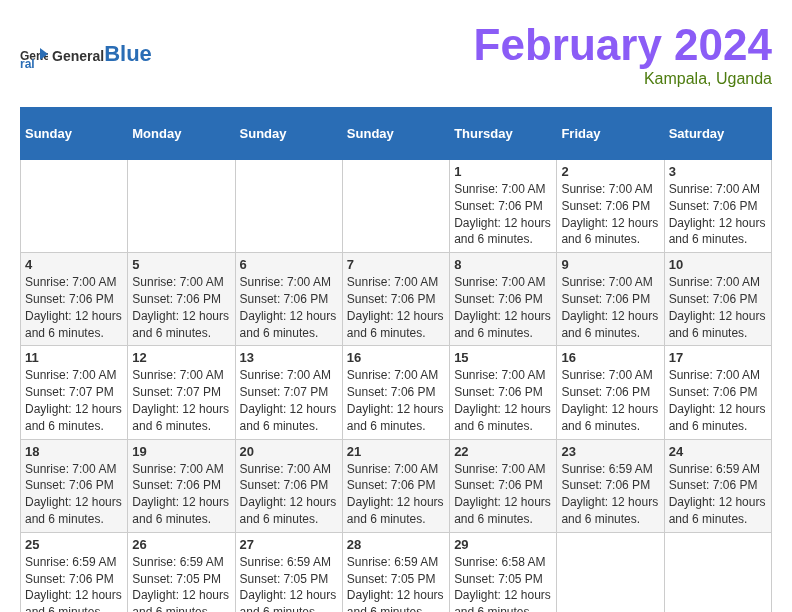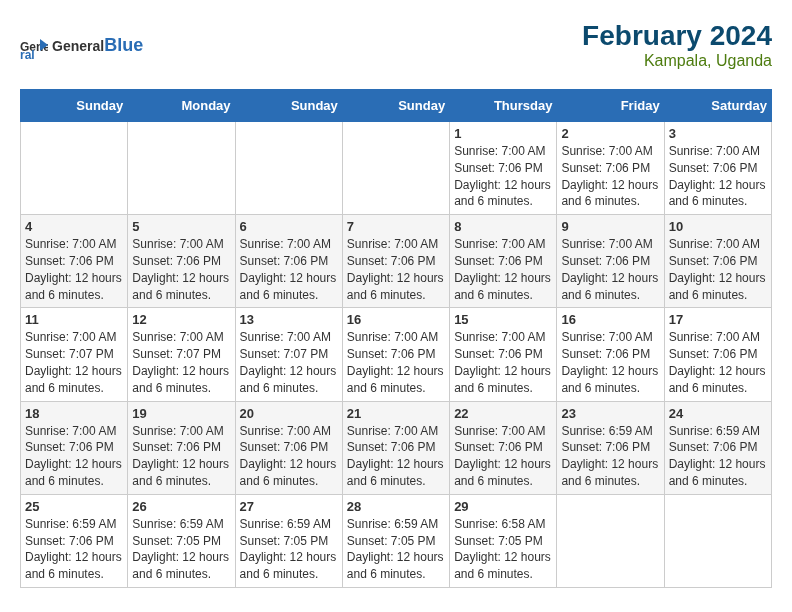--- a/index.html
+++ b/index.html
@@ -20,50 +20,50 @@
       display: flex;
       align-items: center;
       gap: 4px;
     }
     .logo-text-general {
       font-size: 14px;
       font-weight: bold;
       color: #333;
     }
     .logo-text-blue {
-      font-size: 18px;
+      font-size: 22px;
       font-weight: bold;
       color: #2a6db5;
     }
     .logo-icon {
       width: 28px;
       height: 28px;
     }
     .title-area {
       text-align: right;
     }
     .main-title {
-      font-size: 28px;
-      font-weight: bold;
-      color: #0c4a6e;
+      font-size: 44px;
+      font-weight: bold;
+      color: #8b5cf6;
     }
     .subtitle {
       font-size: 16px;
       color: #4d7c0f;
     }
     table {
       width: 100%;
       border-collapse: collapse;
       font-size: 11px;
     }
     thead tr th {
       background-color: #2a6db5;
       color: #fff;
-      padding: 8px 4px;
-      text-align: right;
+      padding: 18px 4px;
+      text-align: left;
       font-size: 13px;
       font-weight: bold;
       border: 1px solid #2a6db5;
     }
     tbody tr td {
       border: 1px solid #ccc;
       padding: 4px;
       vertical-align: top;
       width: 14.28%;
       min-height: 80px;

